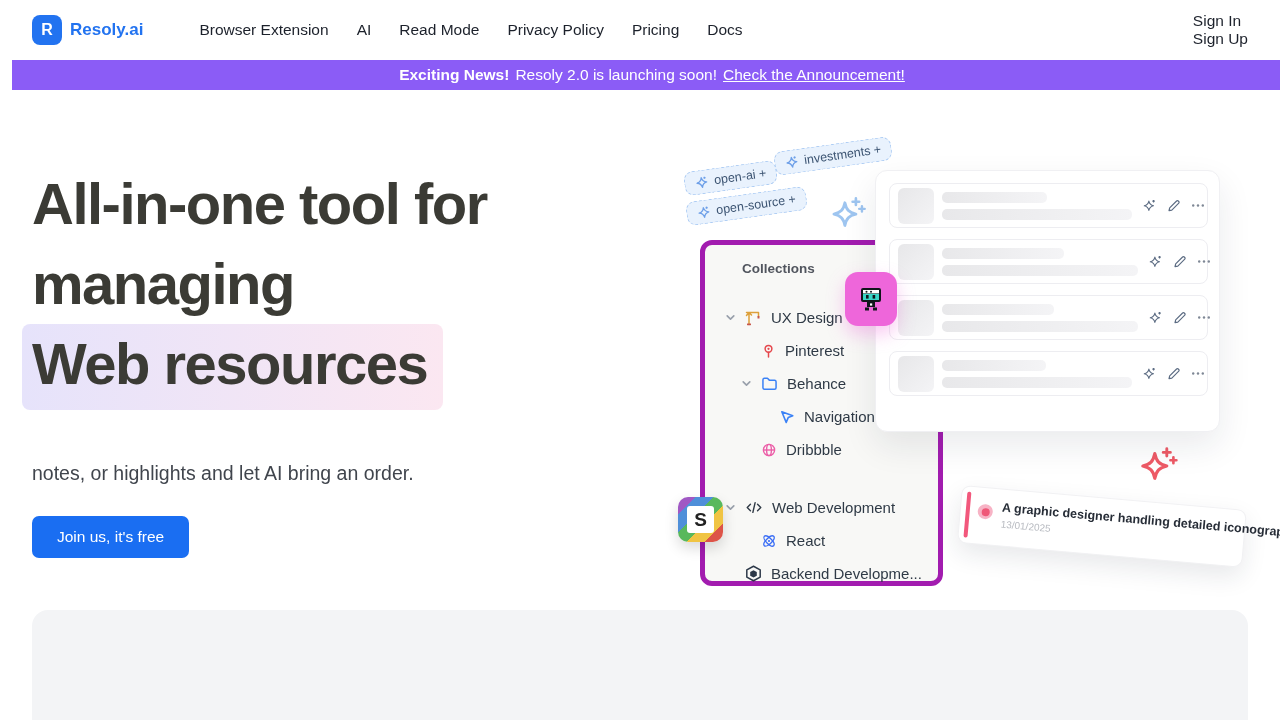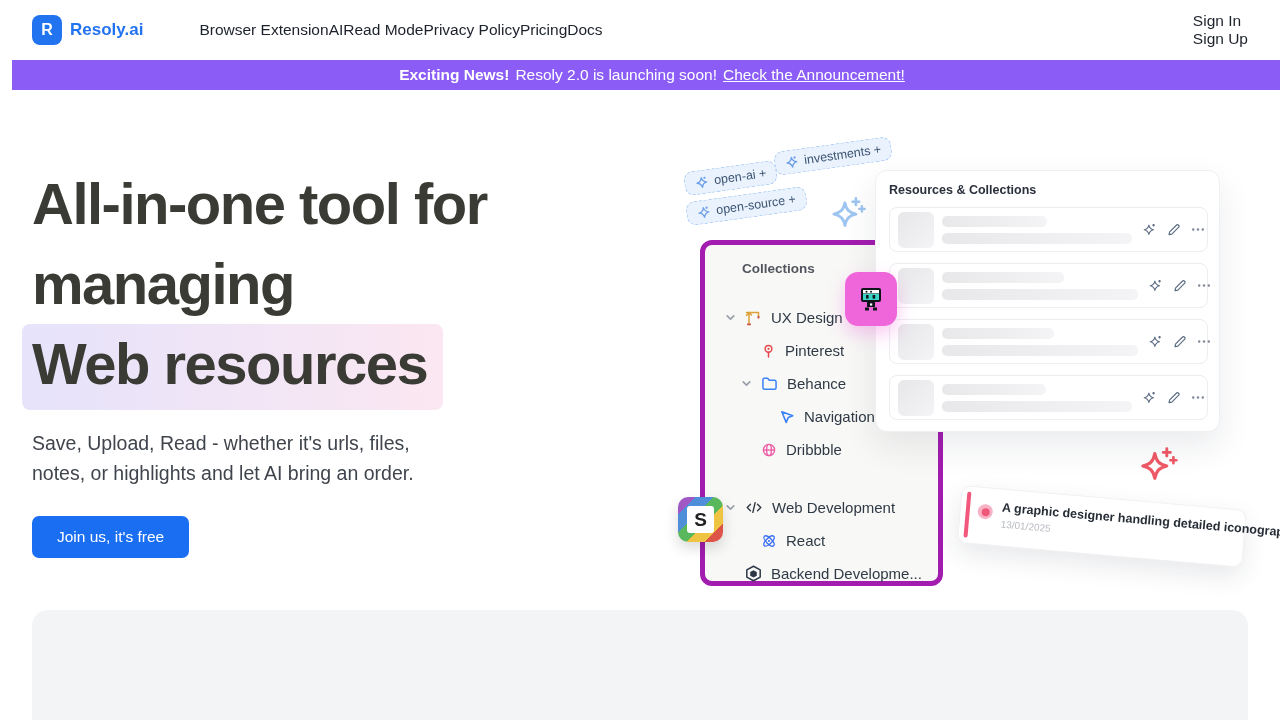--- a/index.html
+++ b/index.html
@@ -7,21 +7,21 @@
   .stage{position:relative;width:1280px;height:720px;overflow:hidden;background:#fff;
          font-family:"Liberation Sans", sans-serif;color:#20242c;}
 
   
   .header{position:absolute;left:0;top:0;width:1280px;height:60px;display:flex;
           align-items:center;padding:0 32px;background:#fff;}
   .logo{display:flex;align-items:center;gap:8px;cursor:pointer;}
   .logo-mark{width:30px;height:30px;border-radius:8px;background:#2273f0;color:#fff;
              display:flex;align-items:center;justify-content:center;font-weight:800;font-size:16px;}
   .brand{font-size:17px;font-weight:700;color:#2273f0;}
-  .nav{display:flex;margin-left:56px;}
+  .nav{display:flex;gap:28px;margin-left:56px;}
   .nav-item{font-size:15.5px;font-weight:500;color:#1c212b;cursor:pointer;}
   .auth{margin-left:auto;display:flex;flex-direction:column;}
   .auth-item{font-size:15.5px;font-weight:500;color:#1c212b;cursor:pointer;}
 
   
   .banner{position:absolute;left:12px;top:60px;width:1280px;height:30px;background:#8b5cf6;
           display:flex;align-items:center;justify-content:center;color:#fff;font-size:15.5px;}
   .banner b{font-weight:700;margin-right:6px;}
   .banner .txt{margin-right:6px;}
   .banner a{color:#fff;text-decoration:underline;cursor:pointer;}
@@ -125,21 +125,21 @@
 
   <section class="hero">
 
     <div class="copy">
       <h1 class="h1">
         <span>All-in-one tool for</span><br>
         <span>managing</span><br>
         <span class="hl">Web resources</span>
       </h1>
       <p class="sub">
-        <span>Save, Upload, Read - whether it's urls, files,</span><br>
+        <br>
         <span>notes, or highlights and let AI bring an order.</span>
       </p>
       <button class="cta">Join us, it's free</button>
     </div>
 
     <div class="tag tag-openai">
       <svg width="13" height="13" viewBox="0 0 24 24">
           <path d="M12 3C13 8.5 15.5 11 21 12 15.5 13 13 15.5 12 21 11 15.5 8.5 13 3 12 8.5 11 11 8.5 12 3Z M18 2v4M16 4h4" fill="none" stroke="#6d9fe8" stroke-width="2.4" stroke-linejoin="round"></path>
         </svg>
       <span>open-ai +</span>
@@ -162,21 +162,20 @@
       <path d="M29 4v6M26 7h6" stroke="#9ec5f0" stroke-width="2.4" stroke-linecap="round"></path>
       <path d="M34.5 11v5M32 13.5h5" stroke="#9ec5f0" stroke-width="2.2" stroke-linecap="round"></path>
     </svg>
     <svg class="sparkle sparkle-red" width="48" height="48" viewBox="0 0 40 40">
       <path d="M19 8C20.3 14.5 22.8 17 29 18.3 22.8 19.6 20.3 22.1 19 28.6 17.7 22.1 15.2 19.6 9 18.3 15.2 17 17.7 14.5 19 8Z" fill="none" stroke="#ee5a66" stroke-width="2.6" stroke-linejoin="round"></path>
       <path d="M29 4v6M26 7h6" stroke="#ee5a66" stroke-width="2.4" stroke-linecap="round"></path>
       <path d="M34.5 11v5M32 13.5h5" stroke="#ee5a66" stroke-width="2.2" stroke-linecap="round"></path>
     </svg>
 
     <div class="res-panel">
-      <div class="res-title">Resources &amp; Collections</div>
 
       <div class="res-card">
         <div class="thumb"></div>
         <div class="bars">
           <div class="bar" style="width:105px"></div>
           <div class="bar" style="width:190px"></div>
         </div>
         <div class="res-icons">
           <svg width="15" height="15" viewBox="0 0 24 24">
               <path d="M11 5C11.9 9.5 13.9 11.5 18.4 12.4 13.9 13.3 11.9 15.3 11 19.8 10.1 15.3 8.1 13.3 3.6 12.4 8.1 11.5 10.1 9.5 11 5Z M18.5 3v4M16.5 5h4" fill="none" stroke="#5b6b82" stroke-width="1.7" stroke-linejoin="round"></path>

